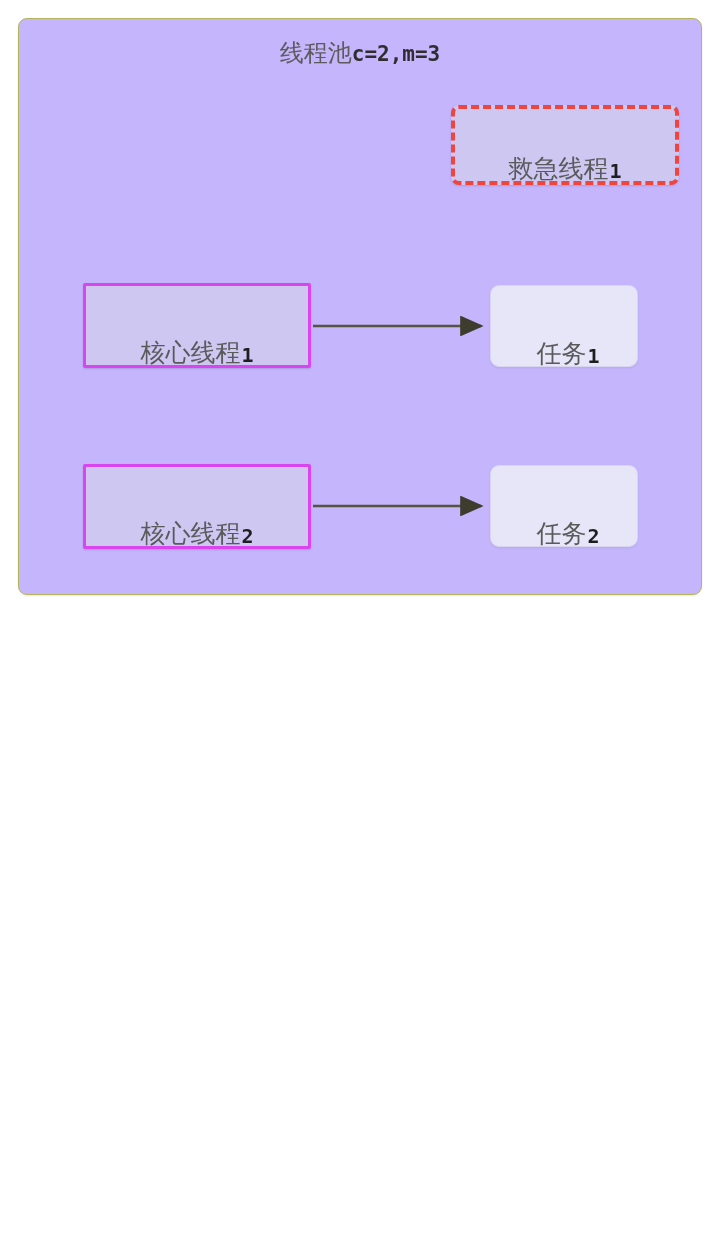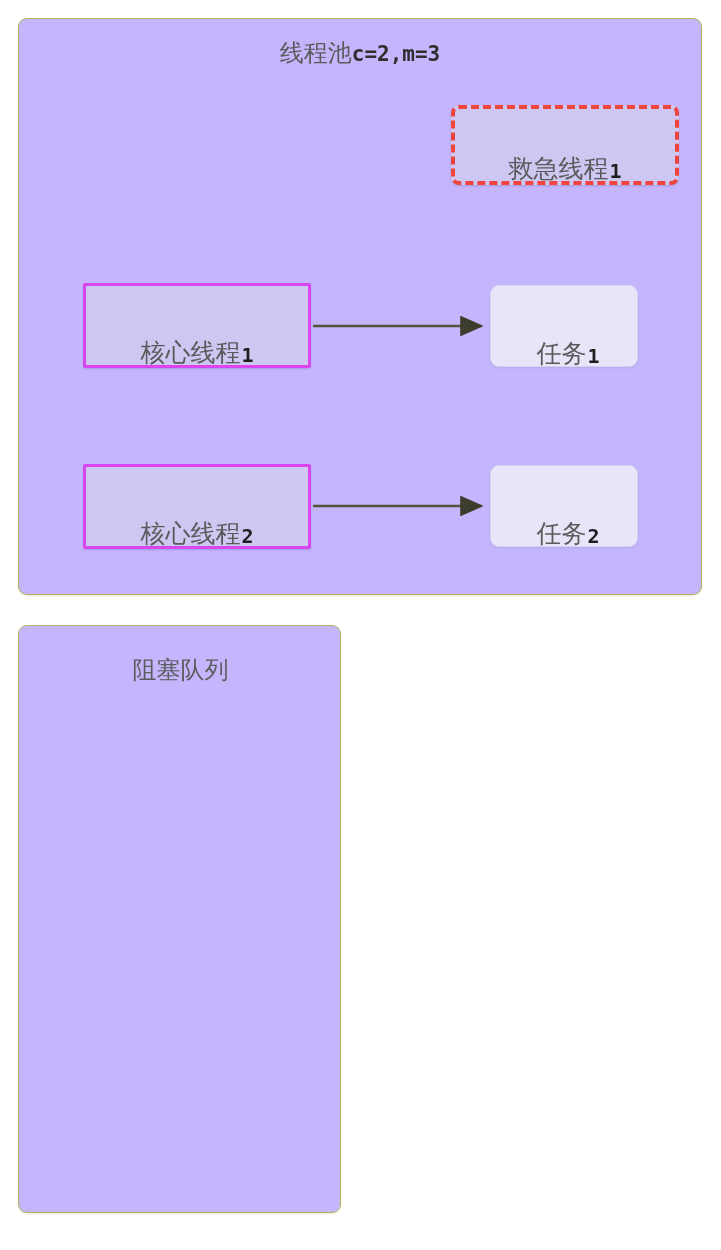--- a/index.html
+++ b/index.html
@@ -180,19 +180,14 @@
       <defs>
         <marker id="ah2" markerWidth="9" markerHeight="8" refX="8" refY="4" orient="auto">
           <path d="M0,0 L9,4 L0,8 z" fill="#3d3d2e"></path>
         </marker>
       </defs>
       <line x1="2" y1="15" x2="170" y2="15" stroke="#55553f" stroke-width="2.6" marker-end="url(#ah2)"></line>
     </svg>
 
   </div>
 
-  <div class="container-box" id="blocking-queue-container">
-
-    <div class="container-title" id="blocking-queue-title">阻塞队列</div>
-
-  </div>
 
 </div>
 
 </body></html>

